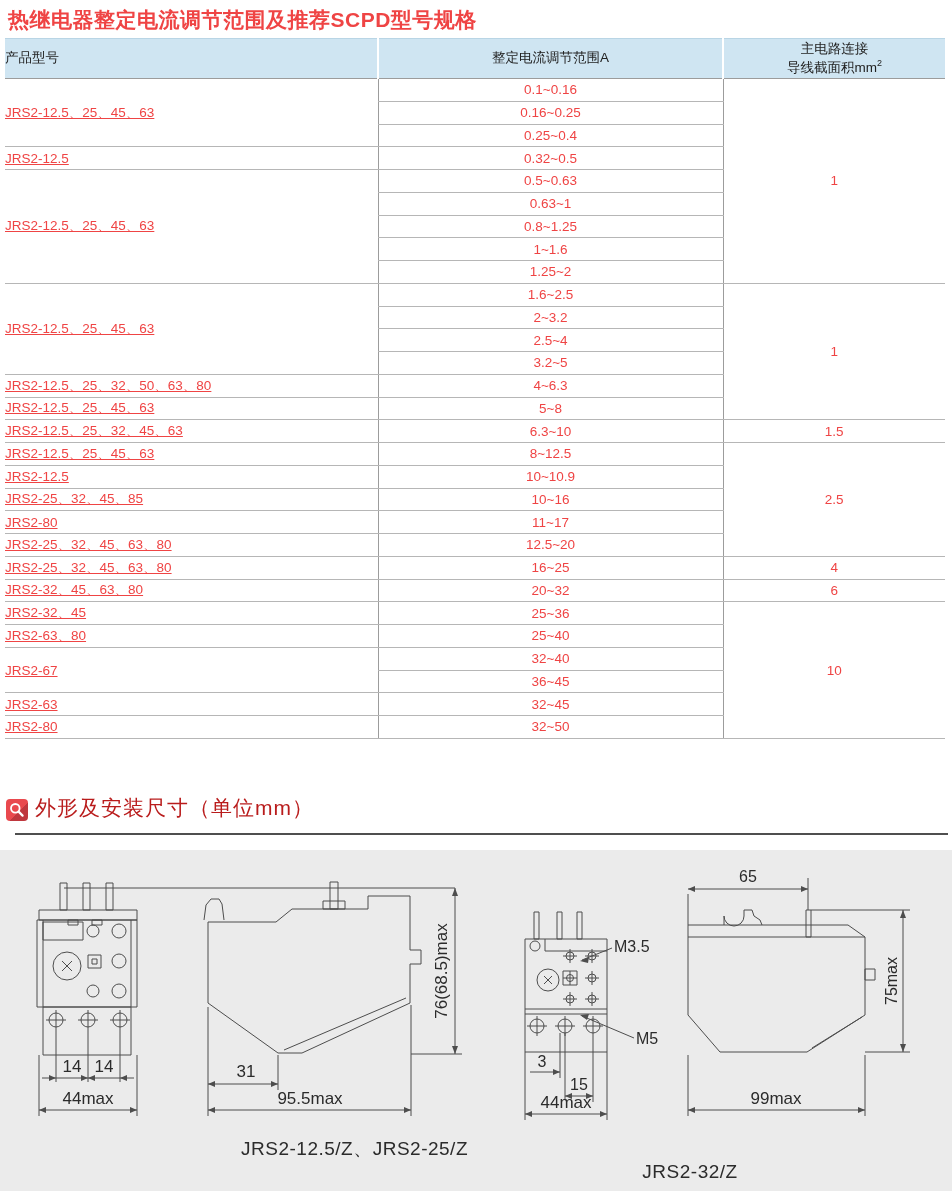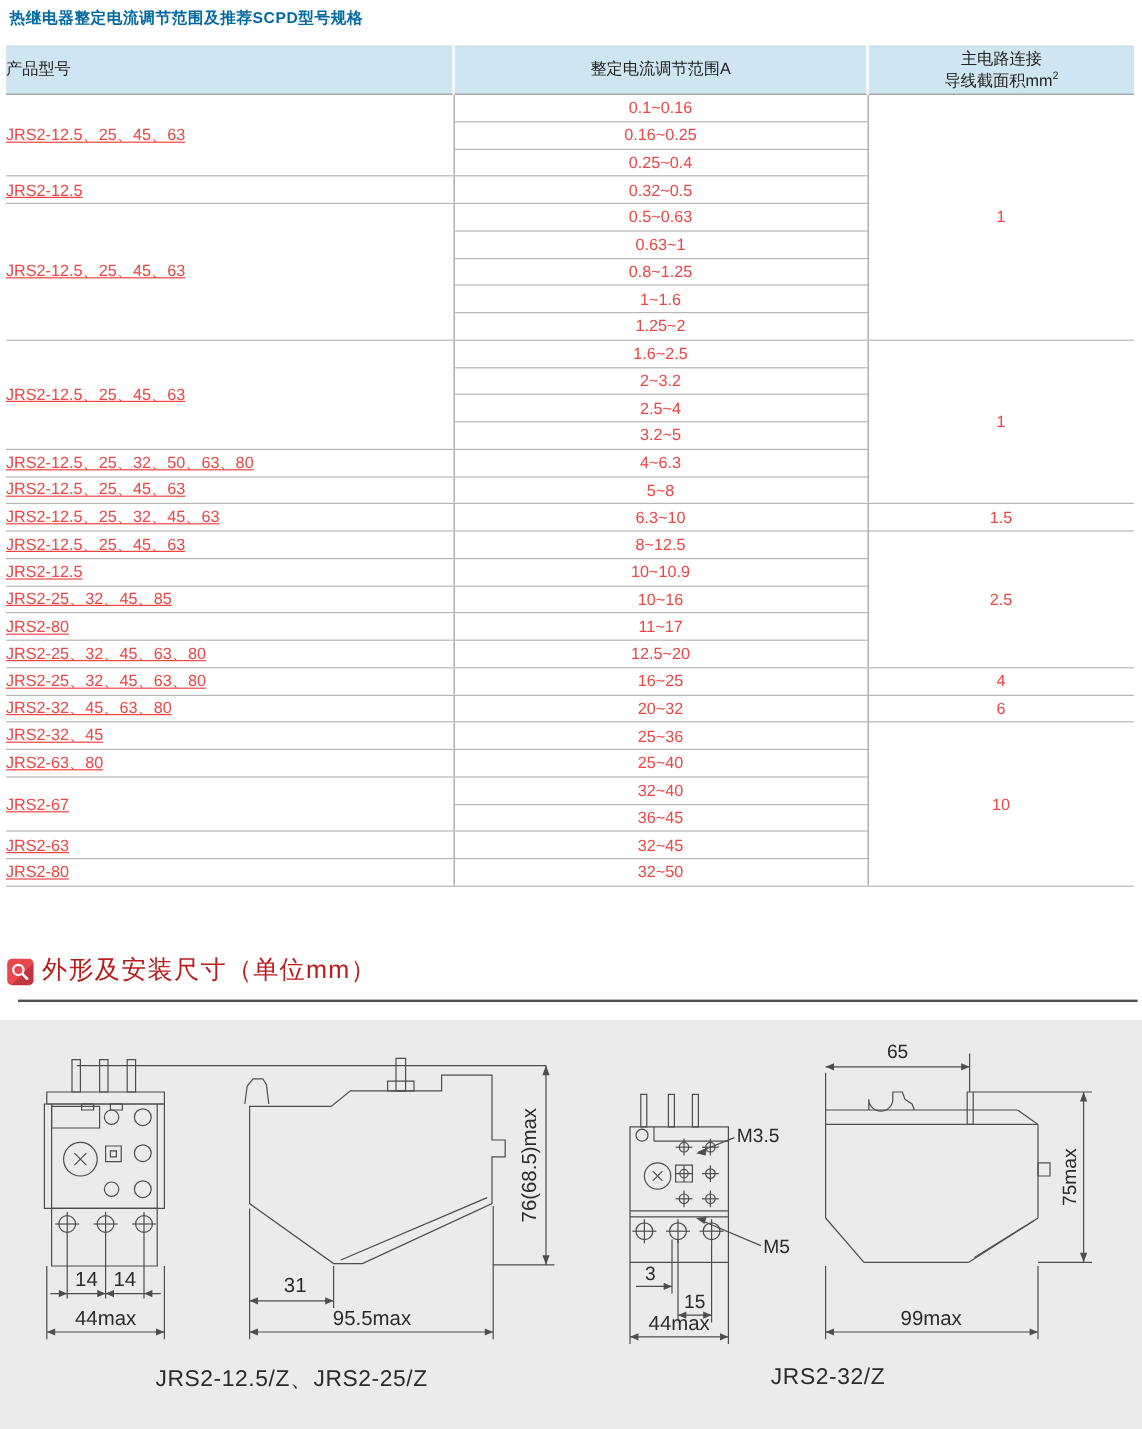--- a/index.html
+++ b/index.html
@@ -2,22 +2,22 @@
 <html><head>
 <meta charset="utf-8">
 <style>
   * { box-sizing: border-box; }
   html,body { margin:0; padding:0; }
   body {
     width:952px; height:1191px; position:relative; background:#ffffff;
     font-family:"Liberation Sans","DejaVu Sans",sans-serif; color:#1a1a1a;
   }
   .title {
-    position:absolute; left:8px; top:6px; font-size:13px; font-weight:700;
-    color:#0369a1; letter-spacing:0.5px;
+    position:absolute; left:8px; top:6px; font-size:21px; font-weight:700;
+    color:#ef4444; letter-spacing:0.5px;
   }
   
   table.spec {
     position:absolute; left:5px; top:38px; width:940px;
     border-collapse:collapse; table-layout:fixed;
   }
   table.spec th {
     background:#cfe5f2; height:40px; font-size:13.5px; font-weight:400;
     color:#222; border-bottom:1px solid #9c9c9c; border-top:1px solid #b9d5e5;
     padding:0; line-height:1.25;
@@ -396,15 +396,15 @@
 
       <line class="ln" x1="188" y1="205" x2="188" y2="266"></line>
       <line class="ln" x1="365" y1="205" x2="365" y2="266"></line>
       <line class="ln" x1="188" y1="260" x2="365" y2="260"></line>
       <polygon class="ar" points="188,260 195,257 195,263"></polygon>
       <polygon class="ar" points="365,260 358,257 358,263"></polygon>
       <text class="dim" x="276" y="254" text-anchor="middle">99max</text>
     </g>
   </svg>
 
-  <div class="caption" style="left:18px; top:286px; width:450px;">JRS2-12.5/Z、JRS2-25/Z</div>
-  <div class="caption" style="left:480px; top:287px; width:420px;">JRS2-32/Z</div>
+  <div class="caption" style="left:18px; top:286px; width:450px;text-align:right;">JRS2-12.5/Z、JRS2-25/Z</div>
+  <div class="caption" style="left:480px; top:311px; width:420px;">JRS2-32/Z</div>
 </div>
 
 </body></html>

